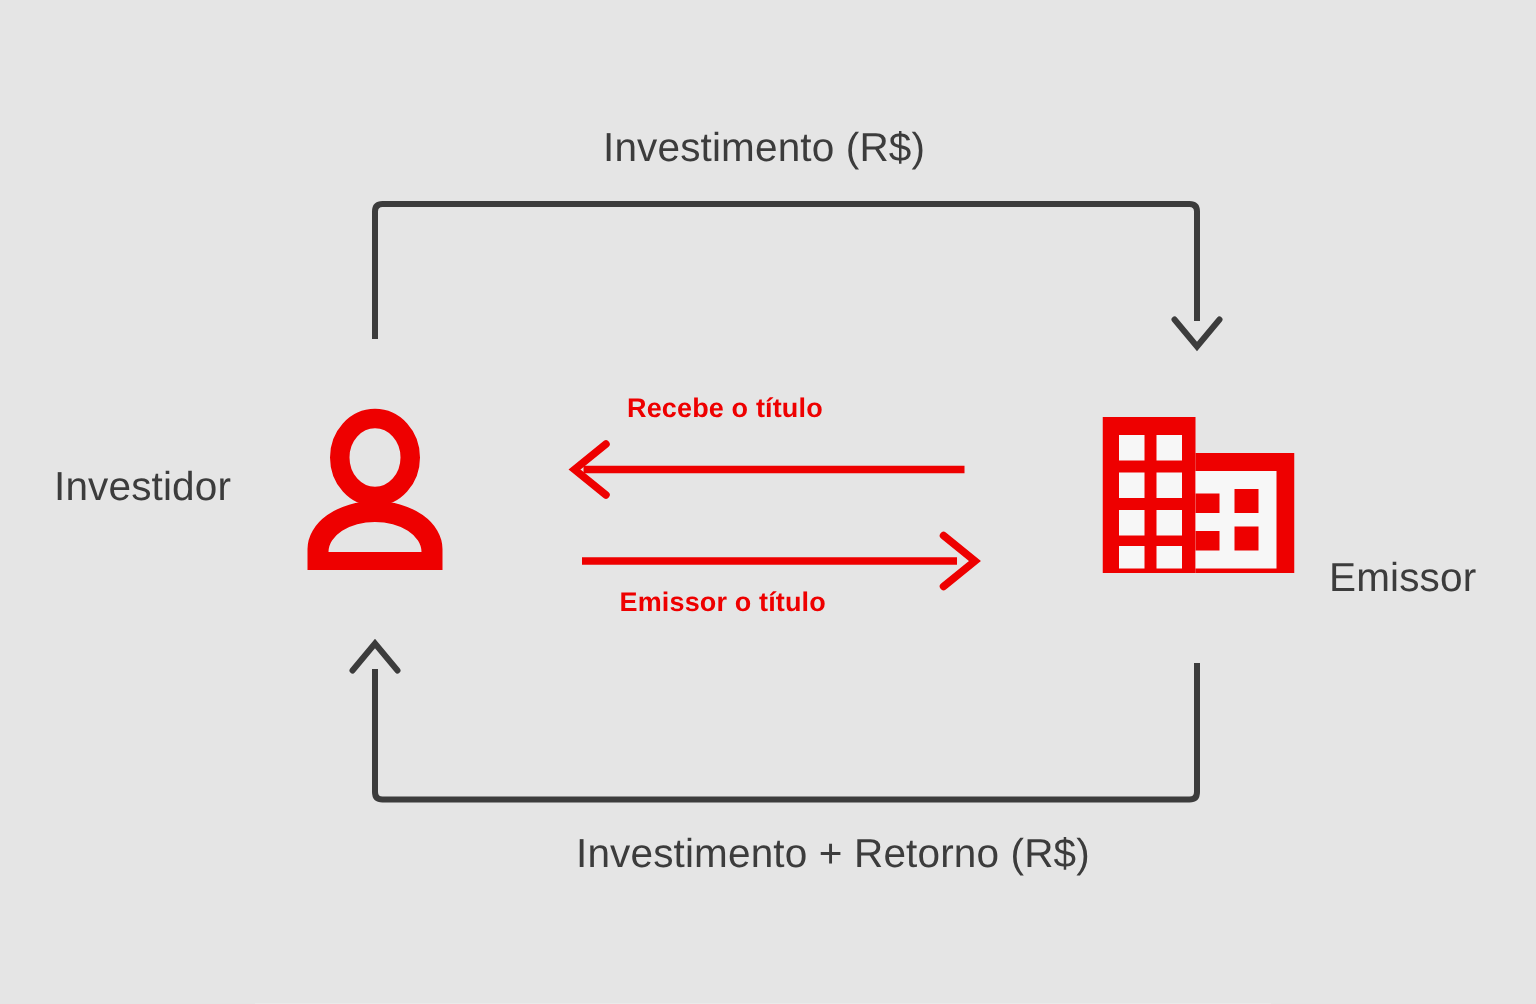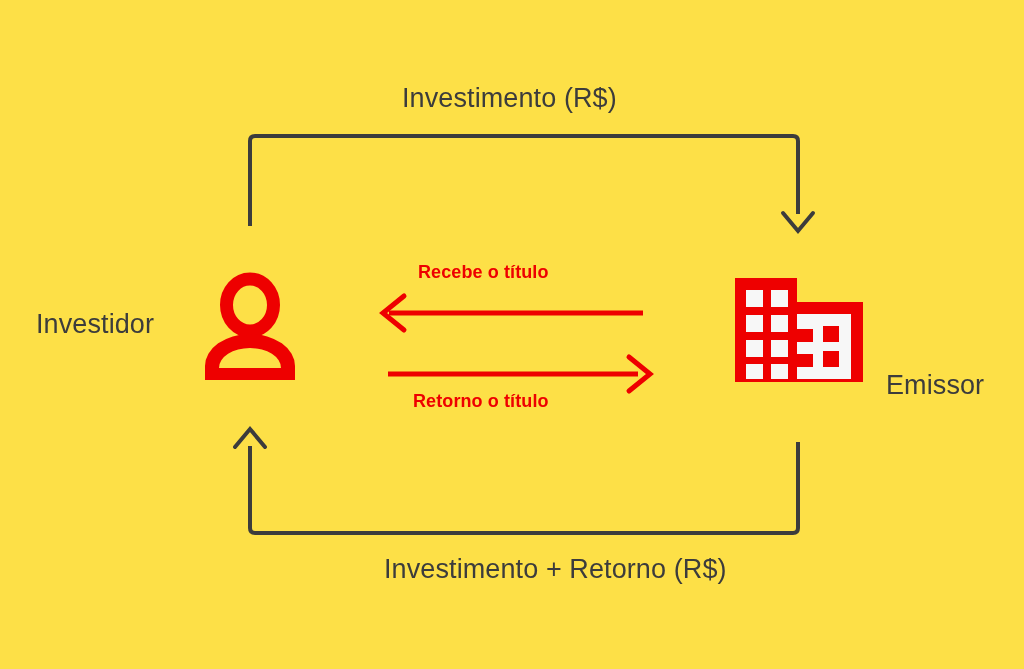--- a/index.html
+++ b/index.html
@@ -11,21 +11,21 @@
     width: 1024px;
     height: 669px;
     background: #f7f7f7;
     font-family: "Liberation Sans", sans-serif;
     overflow: hidden;
   }
   #diagram {
     position: relative;
     width: 1024px;
     height: 669px;
-    background: #fde047;
+    background: #e5e5e5;
   }
   .svg-layer {
     position: absolute;
     left: 0;
     top: 0;
     width: 1024px;
     height: 669px;
   }
   .label {
     position: absolute;
@@ -154,15 +154,15 @@
   <div class="label" id="label-bottom">Investimento + Retorno (R$)</div>
 
   <div class="label" id="label-investidor">Investidor</div>
 
   <div class="label" id="label-emissor">
     <div>Emissor</div>
   </div>
 
   <div class="label-red" id="label-recebe">Recebe o título</div>
 
-  <div class="label-red" id="label-revende">Retorno o título</div>
+  <div class="label-red" id="label-revende">Emissor o título</div>
 
 </div>
 
 </body></html>

